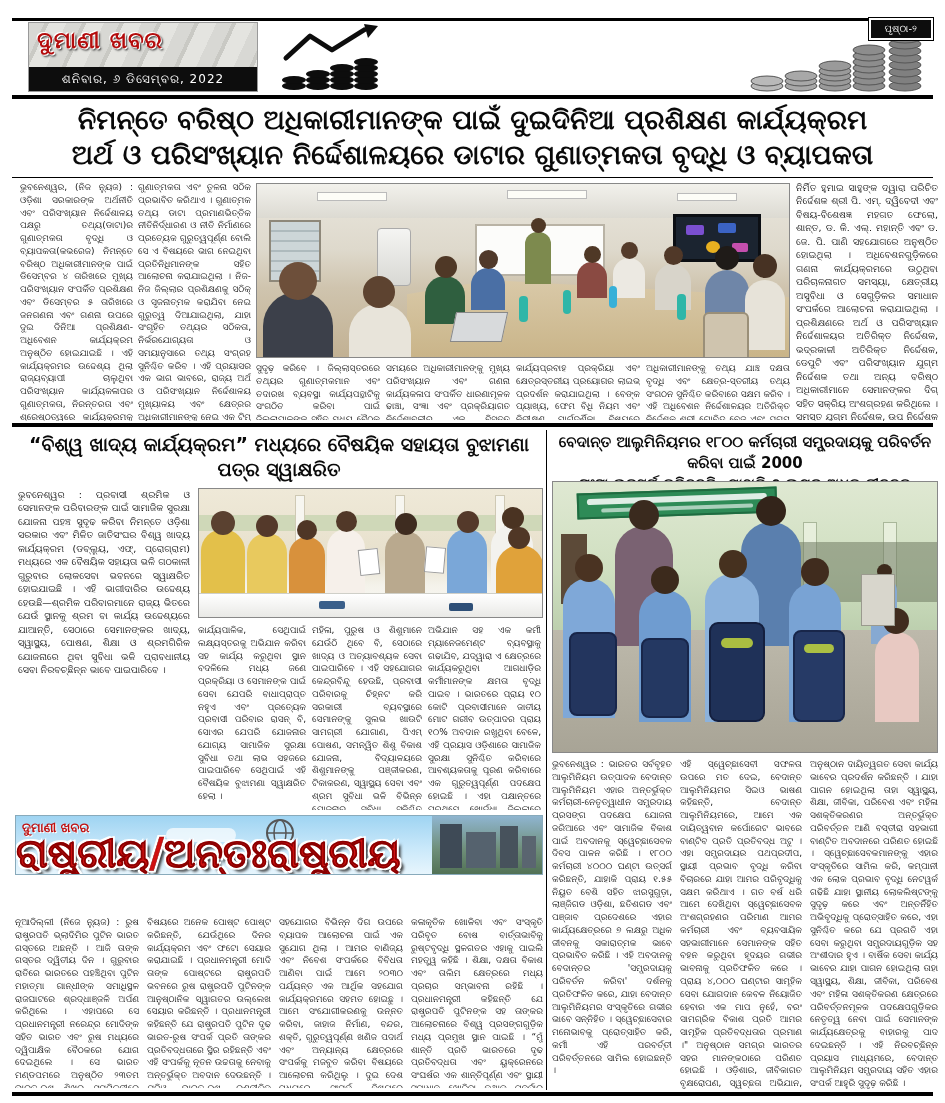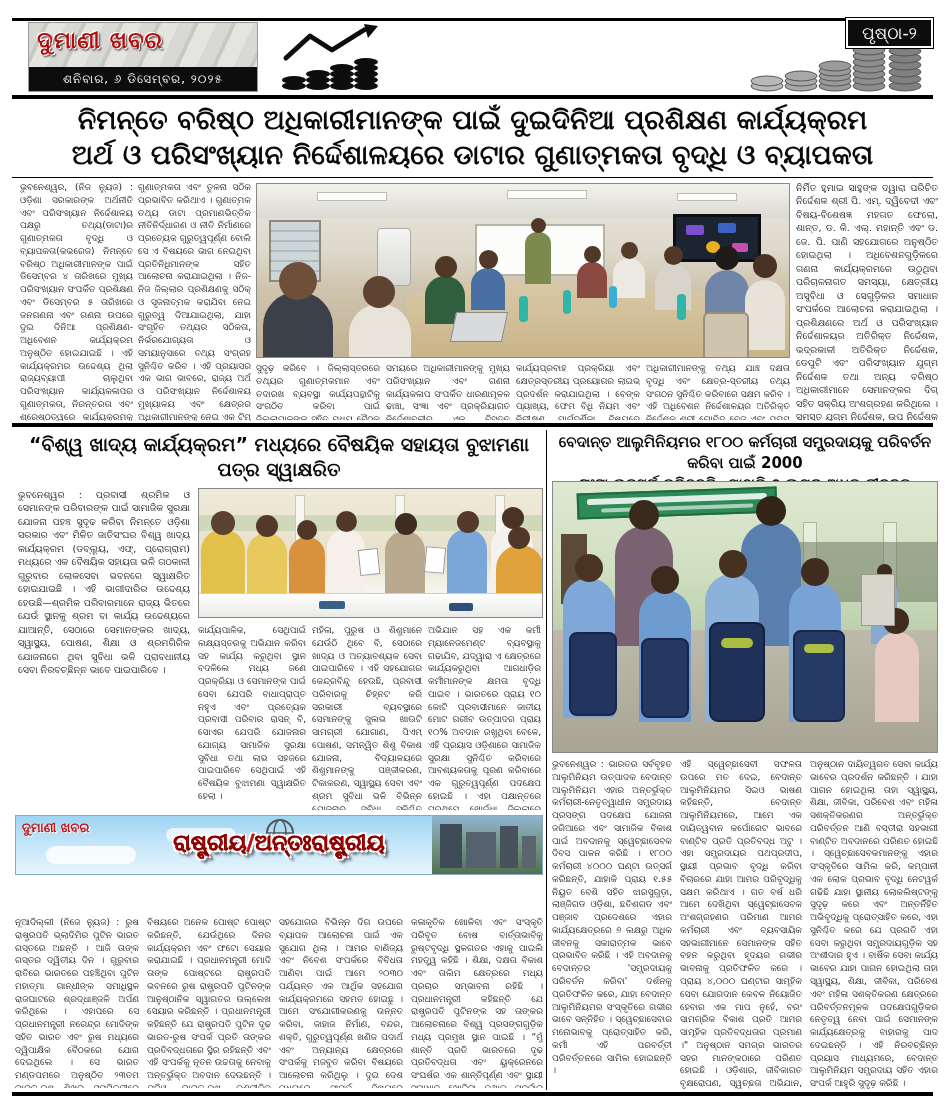--- a/index.html
+++ b/index.html
@@ -16,55 +16,55 @@
     border:1px solid #999;overflow:hidden;}
   #logo-name{position:absolute;left:8px;top:4px;font-size:23px;font-weight:bold;color:#b40d0d;
     text-shadow:1px 1px 0 #fff,-1px -1px 0 #fff,2px 2px 2px #333;letter-spacing:1px;}
   #logo-date{position:absolute;left:0;bottom:0;width:100%;height:24px;background:#0d0d0d;color:#fff;
     font-size:12px;display:flex;align-items:center;justify-content:center;letter-spacing:1px;}
   #chart-icon{position:absolute;left:268px;top:2px;width:100px;height:68px;}
   #section-title{position:absolute;left:372px;top:8px;width:330px;text-align:center;font-size:44px;
     font-weight:bold;color:#111;-webkit-text-stroke:1px #000;
     text-shadow:2px 2px 0 #fff,-2px -2px 0 #fff,2px -2px 0 #fff,-2px 2px 0 #fff,4px 4px 0 #444;}
   #coin-stacks{position:absolute;right:4px;top:12px;width:180px;height:58px;}
-  #page-badge{position:absolute;right:0;top:-4px;background:#0d0d0d;color:#fff;font-size:17px;
+  #page-badge{position:absolute;right:0;top:-4px;background:#0d0d0d;color:#fff;font-size:10px;
     padding:3px 14px;border:2px solid #fff;outline:1px solid #000;}
   
   .headline1{position:absolute;left:12px;top:103px;width:921px;text-align:center;font-weight:bold;
     font-size:27px;line-height:1.28;color:#0a0a0a;}
   .body-text{font-size:9px;line-height:1.42;text-align:justify;overflow:hidden;color:#141414;}
   .col{position:absolute;}
   
   .photo{position:absolute;border:1px solid #888;overflow:hidden;}
   
   .headline2{position:absolute;font-weight:bold;text-align:center;color:#0a0a0a;}
   
   #natl-banner{position:absolute;left:15px;top:815px;width:528px;height:60px;overflow:hidden;
     background:linear-gradient(180deg,#9fd4f2 0%,#c9e8fa 55%,#e7f5fd 100%);border:1px solid #8ab;}
-  #natl-title{position:absolute;left:0;right:0;top:14px;text-align:center;font-size:22px;font-weight:bold;
+  #natl-title{position:absolute;left:0;right:0;top:14px;text-align:left;font-size:40px;font-weight:bold;
     color:#d01010;-webkit-text-stroke:0.5px #8a0000;
     text-shadow:2px 2px 0 #fff,-2px -2px 0 #fff,2px -2px 0 #fff,-2px 2px 0 #fff,4px 4px 3px #333;}
   #natl-logo{position:absolute;left:6px;top:4px;font-size:13px;font-weight:bold;color:#c01010;
     text-shadow:1px 1px 0 #fff;}
   .headline3{position:absolute;left:15px;top:879px;width:528px;font-size:25px;color:#0a0a0a;
     text-align:center;font-weight:500;letter-spacing:0.5px;}
   
   .abs{position:absolute;}
 </style>
 </head>
 <body>
 
 <div id="page">
 
   <div class="rule" style="left:12px;top:18px;width:921px;height:3px;"></div>
 
   <div id="masthead">
     <div id="logo-box">
       <div id="logo-name">ଦୁମାଣୀ ଖବର</div>
-      <div id="logo-date">ଶନିବାର, ୬ ଡିସେମ୍ବର, ୨୦୨୫</div>
+      <div id="logo-date">ଶନିବାର, ୬ ଡିସେମ୍ବର, 2022</div>
     </div>
 
     <svg id="chart-icon" viewBox="0 0 100 68">
       <g fill="#0d0d0d">
         <ellipse cx="14" cy="62" rx="12" ry="4"></ellipse>
           <ellipse cx="14" cy="56" rx="12" ry="4"></ellipse>
         <ellipse cx="38" cy="62" rx="12" ry="4"></ellipse>
           <ellipse cx="38" cy="56" rx="12" ry="4"></ellipse>
           <ellipse cx="38" cy="50" rx="12" ry="4"></ellipse>
         <ellipse cx="62" cy="62" rx="12" ry="4"></ellipse>

